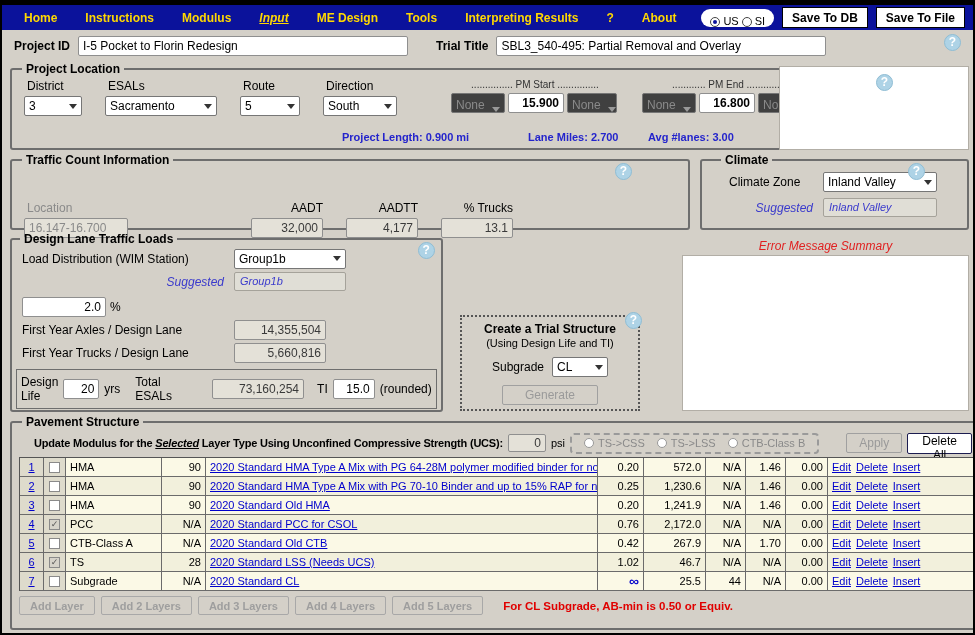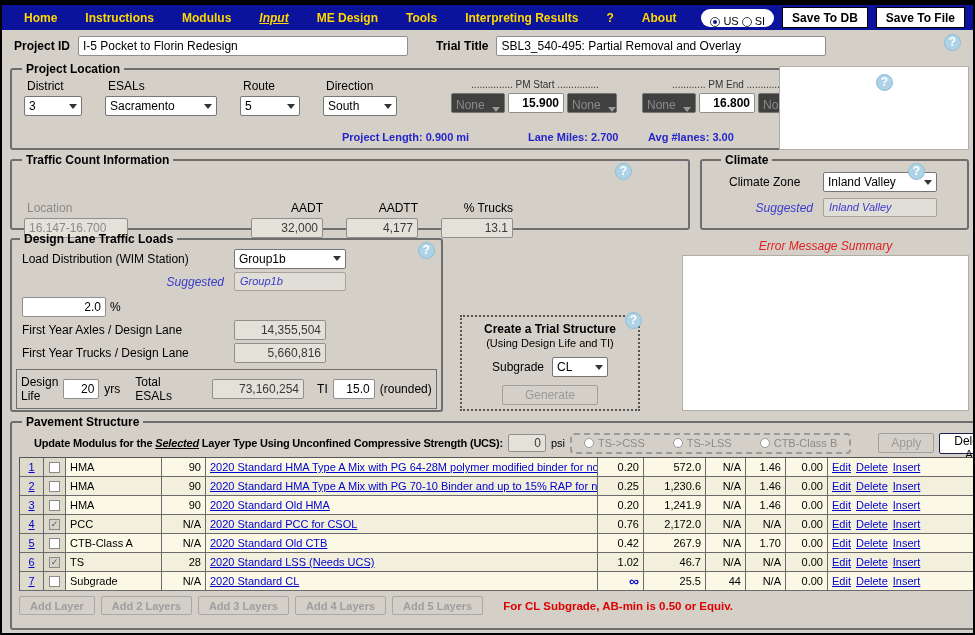--- a/index.html
+++ b/index.html
@@ -99,21 +99,21 @@
   .btn-dis {
     background:#d4d0c8; border:1px solid #a0a0a0; color:#9a9a9a; font-size:12px;
     height:20px; padding:0 12px; border-radius:2px; font-family:"Liberation Sans",sans-serif;
   }
   .err-title { position:absolute; color:#e02020; font-style:italic; font-size:12px; text-align:center; }
   
   .ucs-row { display:flex; align-items:center; gap:5px; margin:2px 2px 3px 16px; height:22px; }
   .ucs-lab { font-size:11px; font-weight:600; letter-spacing:-0.2px; white-space:nowrap; }
   .ucs-lab .em { font-style:italic; text-decoration:underline; }
   .radio-grp {
-    display:flex; align-items:center; gap:28px; border:2px dashed #9a9a9a;
+    display:flex; align-items:center; gap:12px; border:2px dashed #9a9a9a;
     border-radius:4px; height:21px; padding:0 12px; color:#8a8a8a; font-size:11px;
   }
   .radio-grp .ritem { display:flex; align-items:center; gap:4px; white-space:nowrap; }
   .radio.grey { border-color:#999; }
   .btn-del {
     background:#fff; border:1px solid #1c1c50; font-size:12px; height:21px;
     padding:0 12px; border-radius:2px; cursor:pointer; font-family:"Liberation Sans",sans-serif;
   }
   
   .ltable { position:relative; border:1px solid #555; height:134px; margin:0 1px; background:#fbf9e6; }

